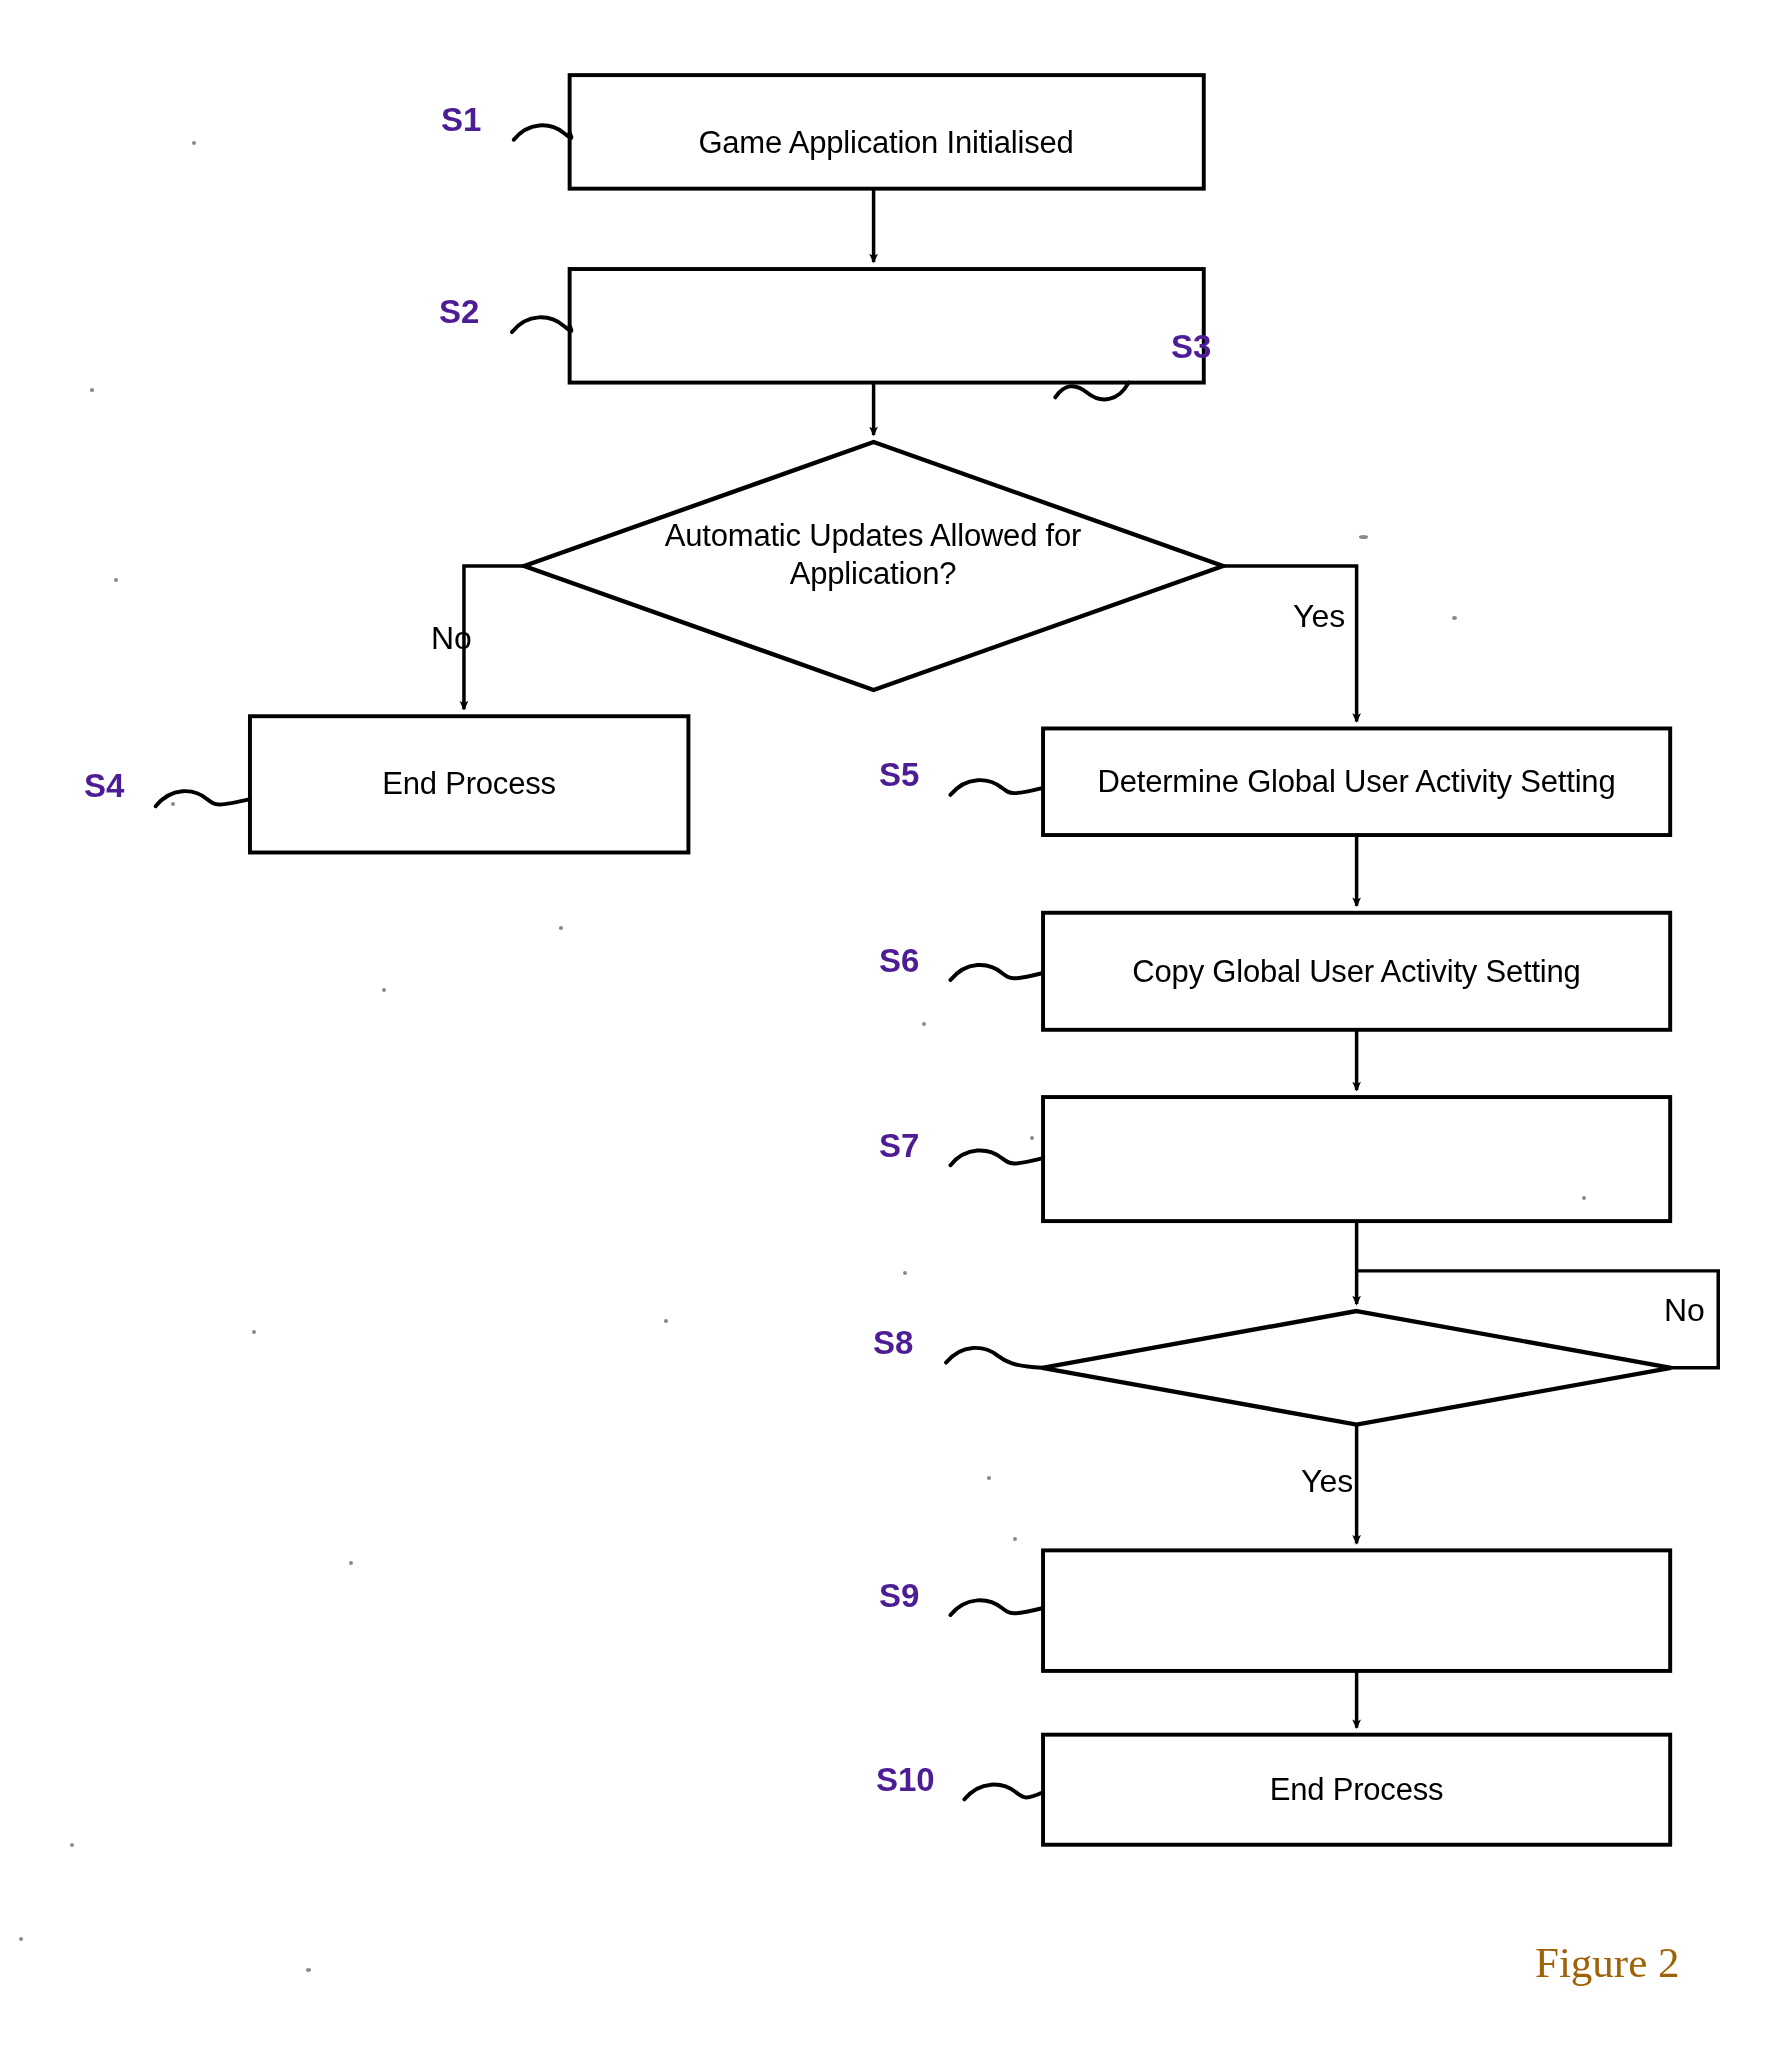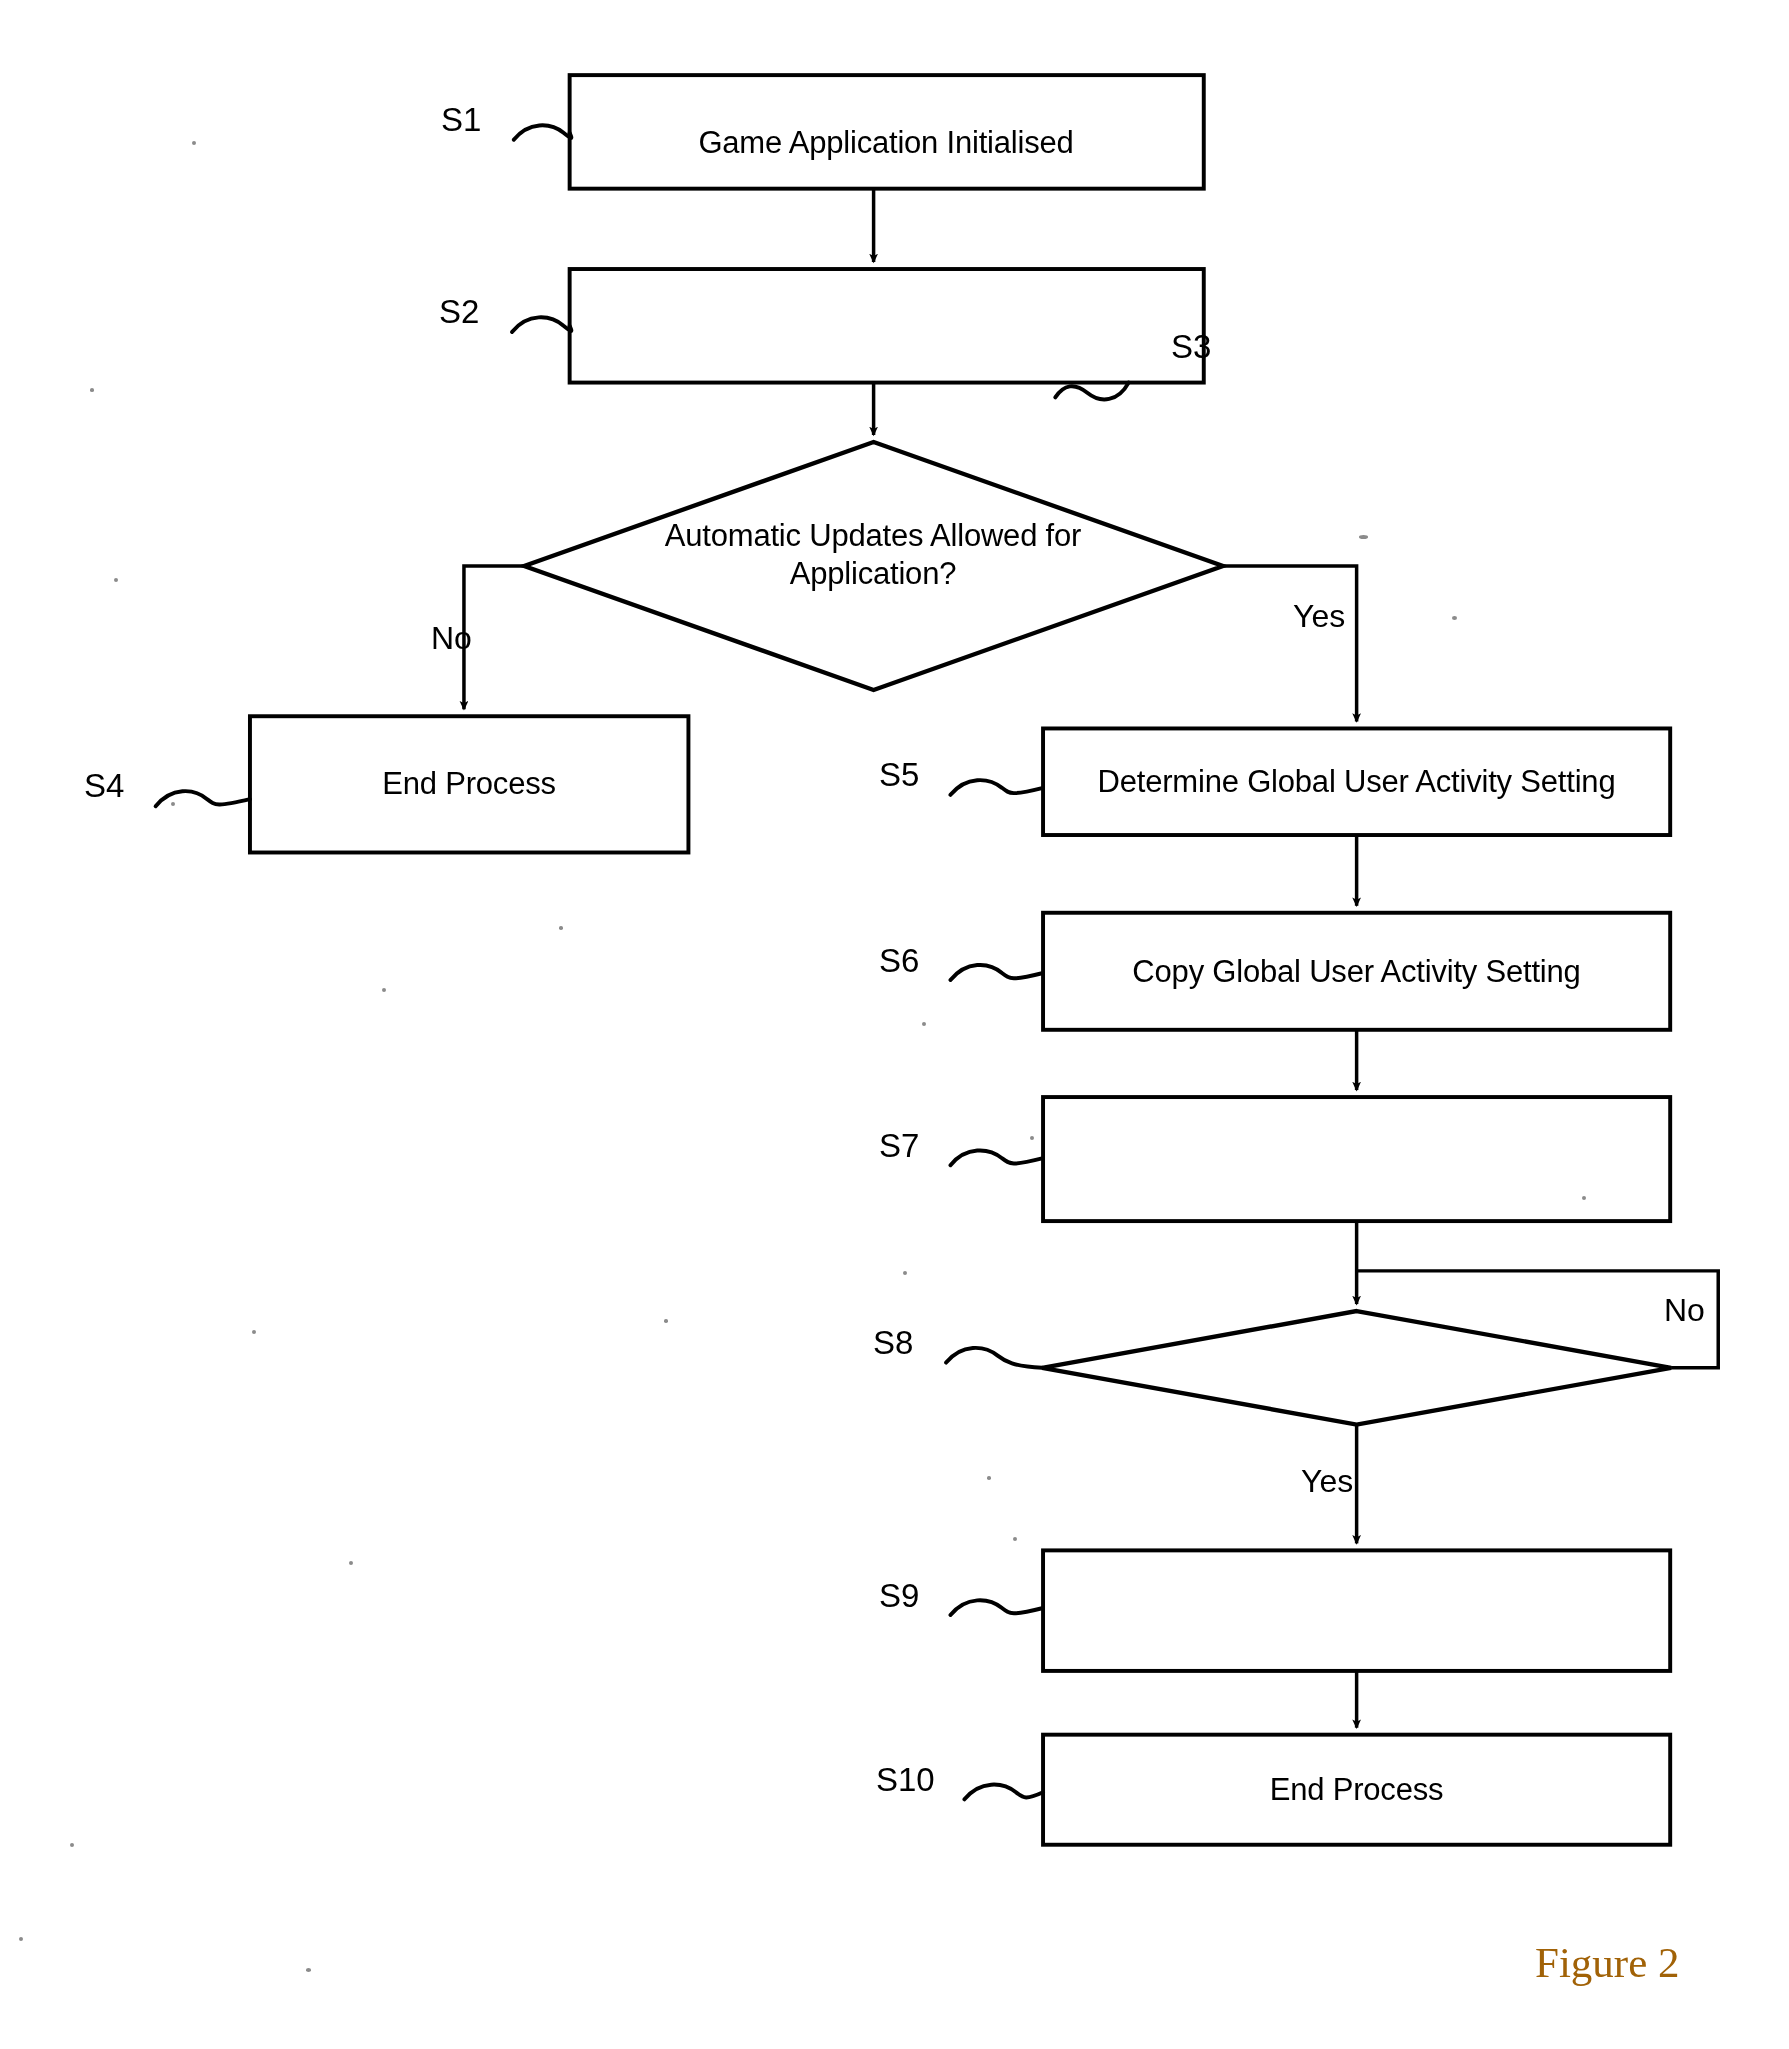--- a/index.html
+++ b/index.html
@@ -38,22 +38,22 @@
     line-height: 1.22;
     letter-spacing: -0.2px;
     color: #000000;
     white-space: pre-line;
     pointer-events: none;
   }
   .step-tag {
     position: absolute;
     font-family: "Liberation Sans", sans-serif;
     font-size: 33px;
-    font-weight: 400;
-    color: #000000;
+    font-weight: 700;
+    color: #4c1d95;
   }
   .edge-label {
     position: absolute;
     font-family: "Liberation Sans", sans-serif;
     font-size: 32px;
     font-weight: 400;
     color: #000000;
   }
   .figure-caption {
     position: absolute;

